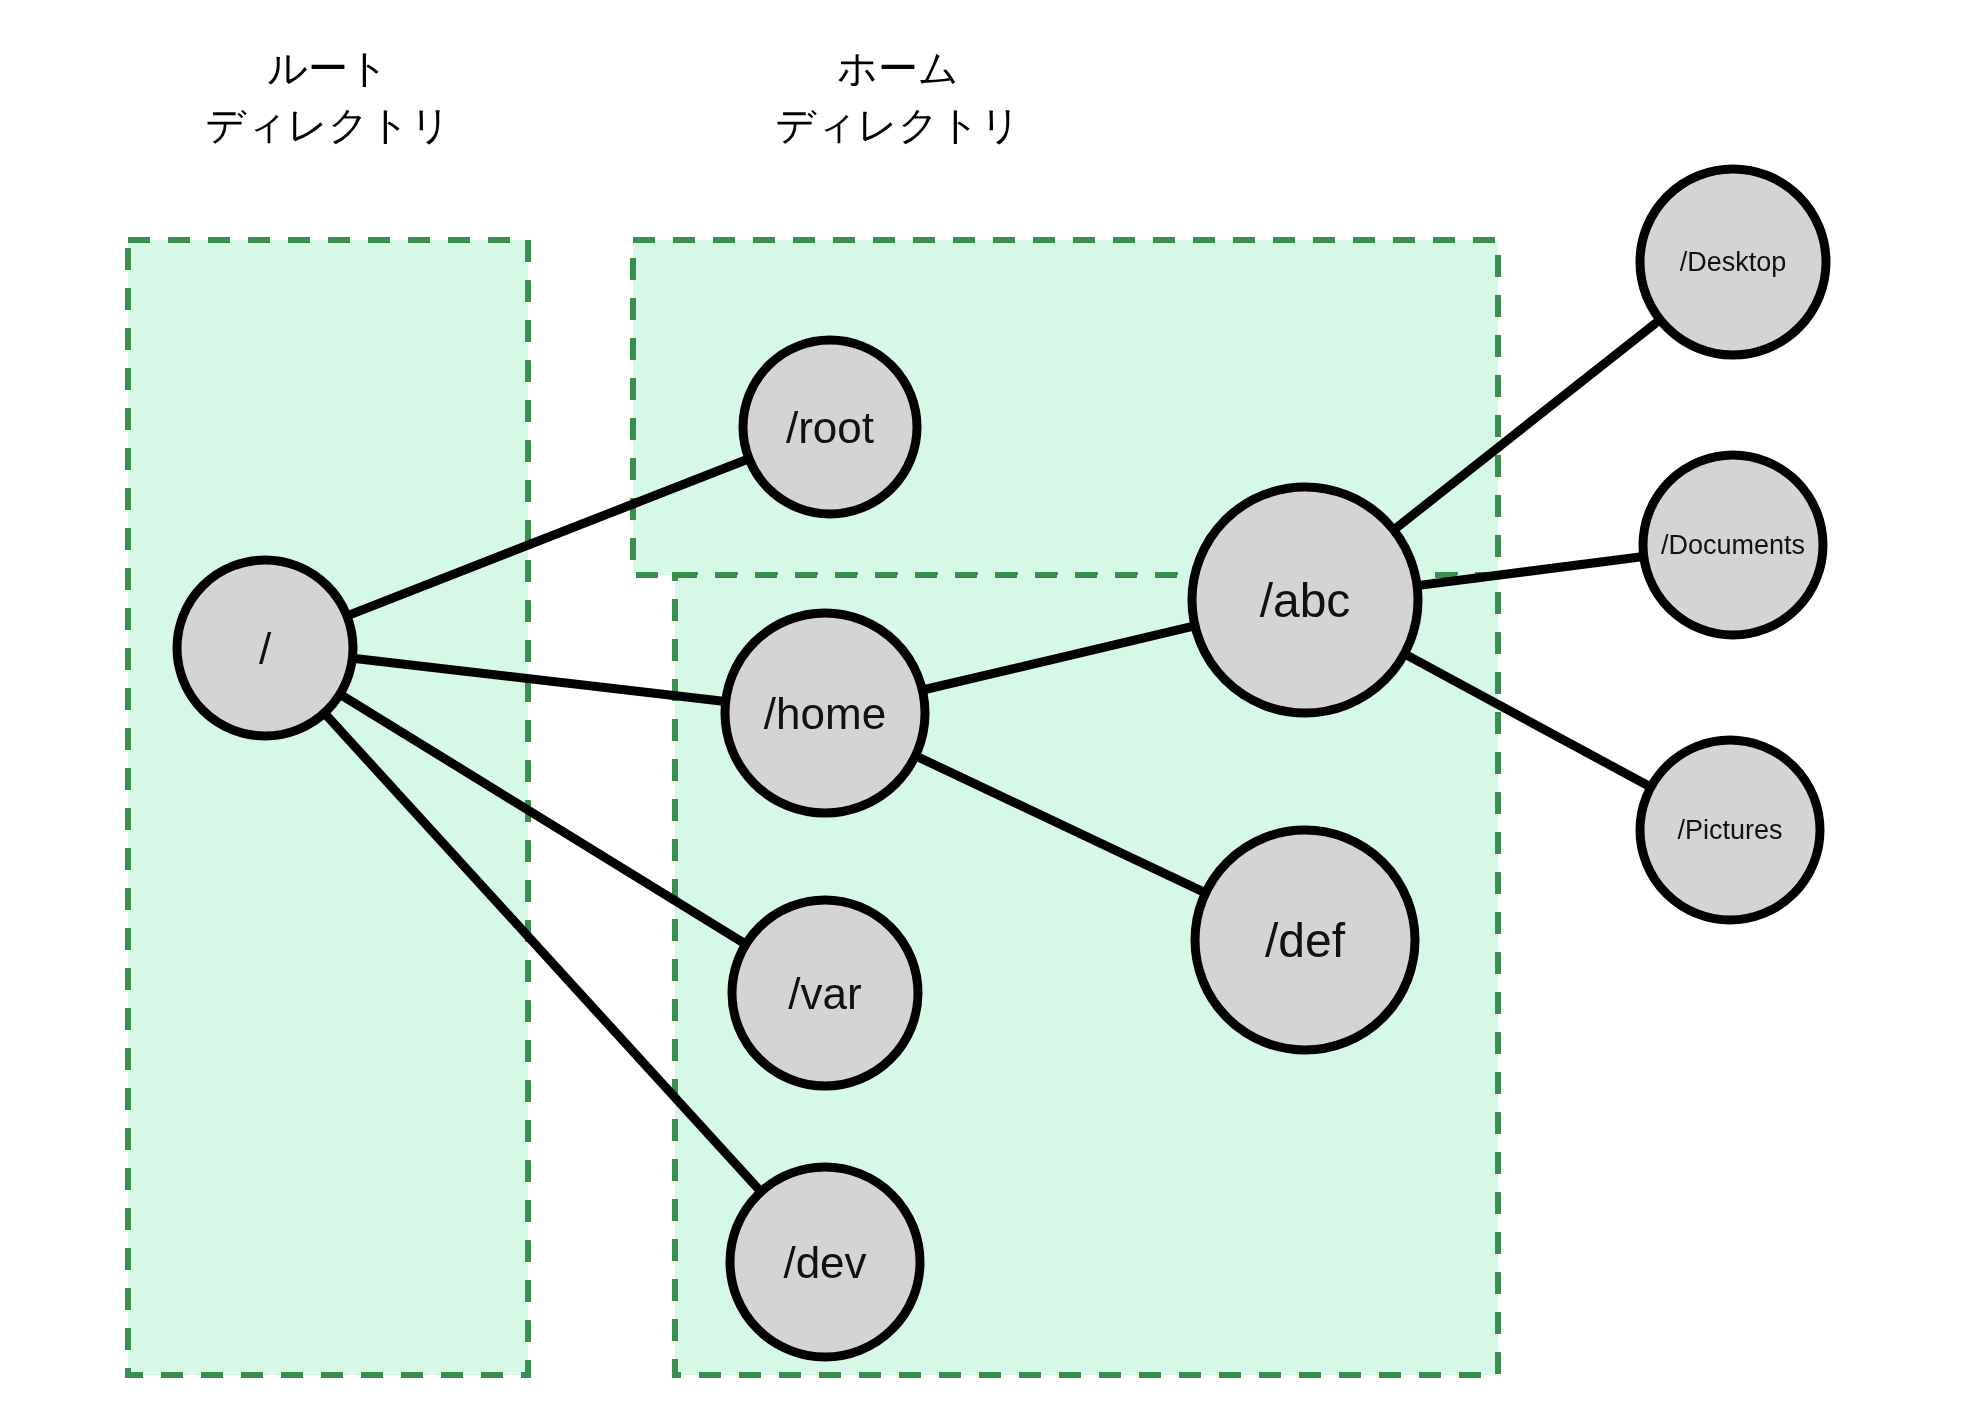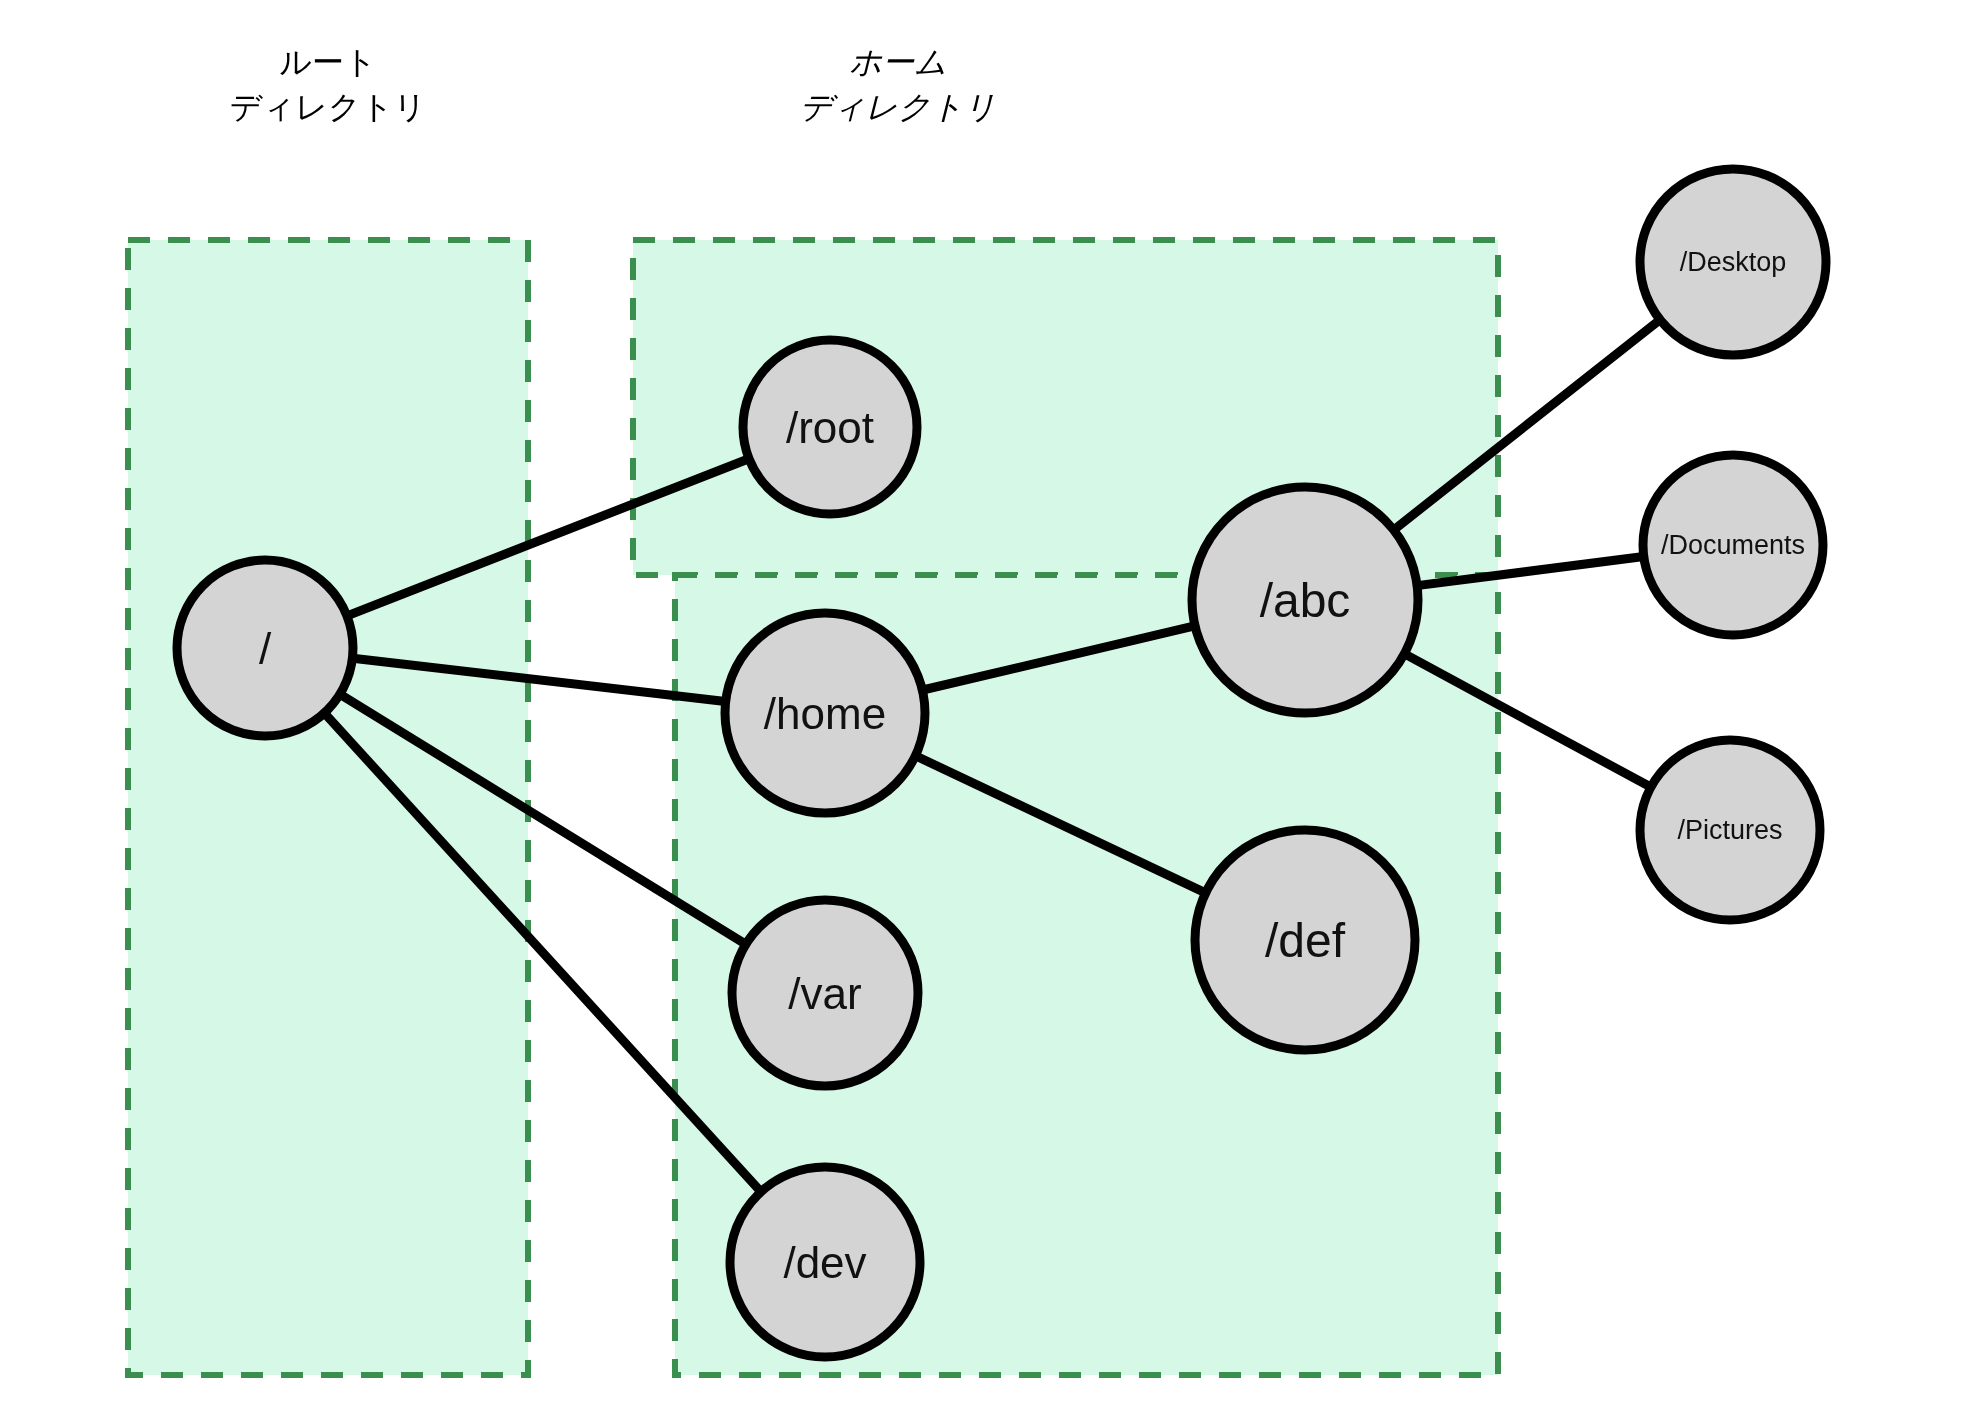--- a/index.html
+++ b/index.html
@@ -21,21 +21,21 @@
     position: absolute;
     top: 0;
     left: 0;
     width: 1988px;
     height: 1428px;
     display: block;
   }
   .region-label {
     position: absolute;
     text-align: center;
-    font-size: 32px;
+    font-size: 40px;
     line-height: 1.42;
     color: #000000;
     white-space: pre;
     font-family: "DejaVu Sans", "Liberation Sans", sans-serif;
   }
   .node-label {
     font-family: "Liberation Sans", sans-serif;
     fill: #111111;
     text-anchor: middle;
     dominant-baseline: central;
@@ -101,15 +101,15 @@
         </g>
         <g>
           <circle cx="1730" cy="830" r="90" fill="#d4d4d4" stroke="#000000" stroke-width="9"></circle>
           <text x="1730" y="830" class="node-label" font-size="27">/Pictures</text>
         </g>
       </g>
   </svg>
 
   <div class="region-label" id="region-label-0" style="left: 128px; top: 40px; width: 400px;">ルート
 ディレクトリ</div>
-  <div class="region-label" id="region-label-1" style="left: 633px; top: 40px; width: 530px; font-style: italic;">ホーム
+  <div class="region-label" id="region-label-1" style="left: 633px; top: 40px; width: 530px;">ホーム
 ディレクトリ</div>
 </div>
 
 </body></html>

